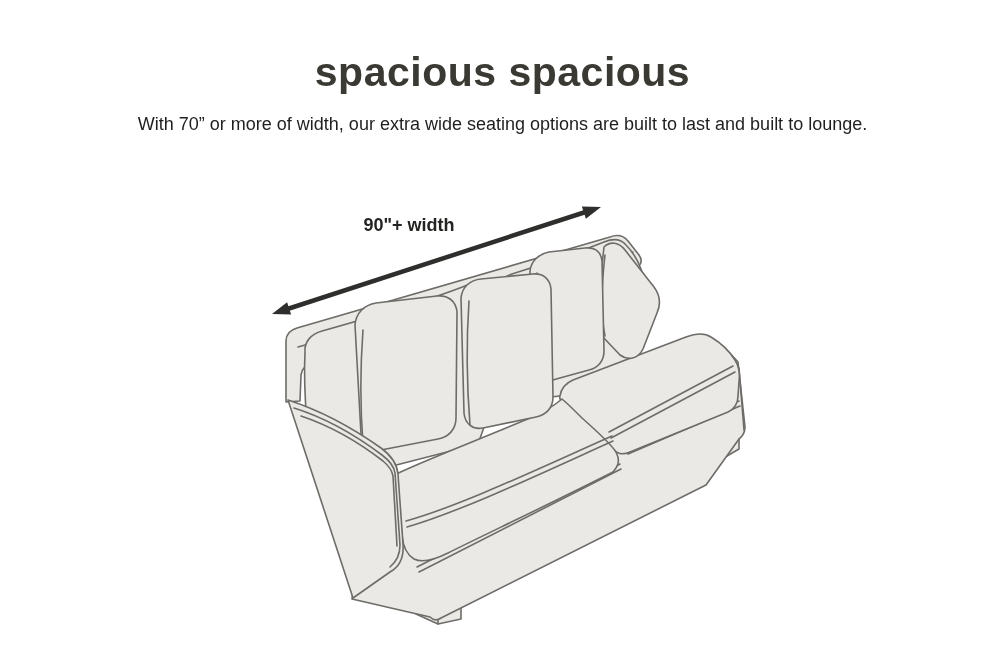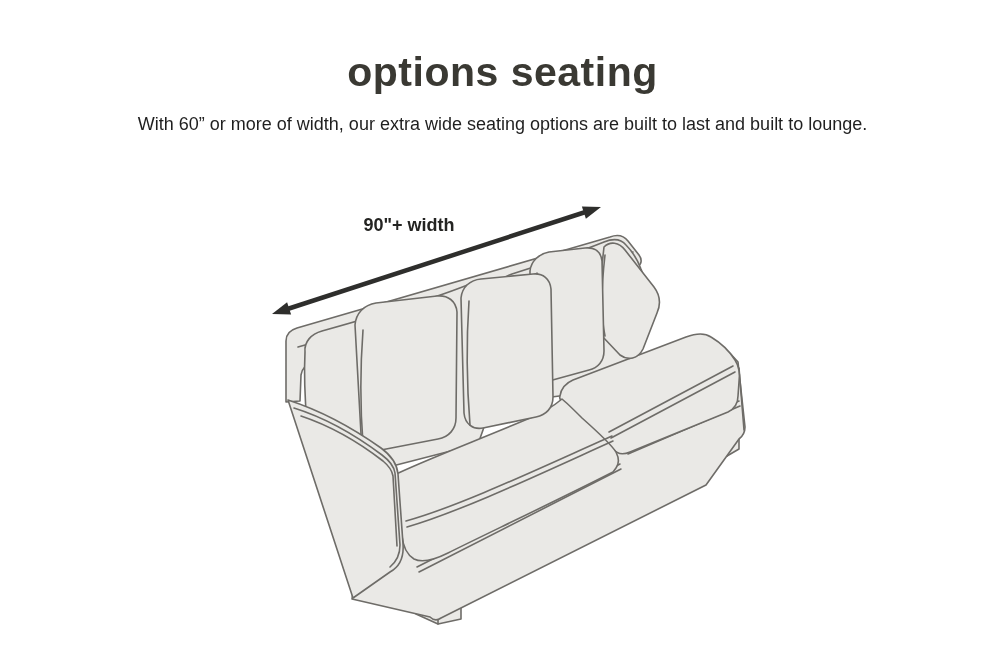--- a/index.html
+++ b/index.html
@@ -29,24 +29,24 @@
     font-size:18px;font-weight:bold;
     color:#242422;
   }
   .art{position:absolute;left:0;top:0;width:1005px;height:671px;}
 </style>
 </head>
 <body>
 
 <div class="canvas">
 
-  <div class="title">options seating</div>
+  <div class="title">spacious spacious</div>
 
   <div class="subtitle">
-    <div>With 60” or more of width, our extra wide seating options are built to last and built to lounge.</div>
+    <div>With 70” or more of width, our extra wide seating options are built to last and built to lounge.</div>
   </div>
 
   <svg class="art" viewBox="0 0 1005 671" aria-hidden="true">
 
     <g fill="#eae9e6" stroke="#6e6c68" stroke-width="1.6" stroke-linejoin="round" stroke-linecap="round">
 
       <path d="M286,341 C286,334 290,330 297,328 L610,237 C618,234 624,236 628,241 L639,255 C642,259 642,264 638,266 L313,362 C306,364 302,369 301,375 L300,401 L286,402 Z"></path>
       <path fill="none" d="M298,347 L633,252"></path>
 
       <path d="M305,352 C304,342 311,334 322,331 C390,312 438,297 470,284 C483,279 492,283 493,293 C495,312 496,335 494,360 C493,392 489,412 483,430 L478,444 L338,480 C321,471 310,452 307,424 C305,400 304,372 305,352 Z"></path>

